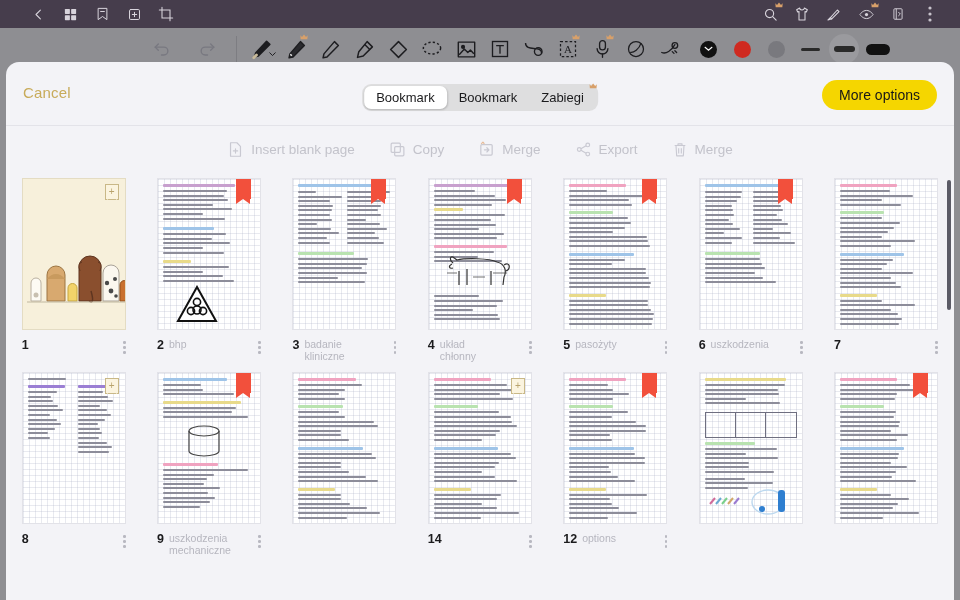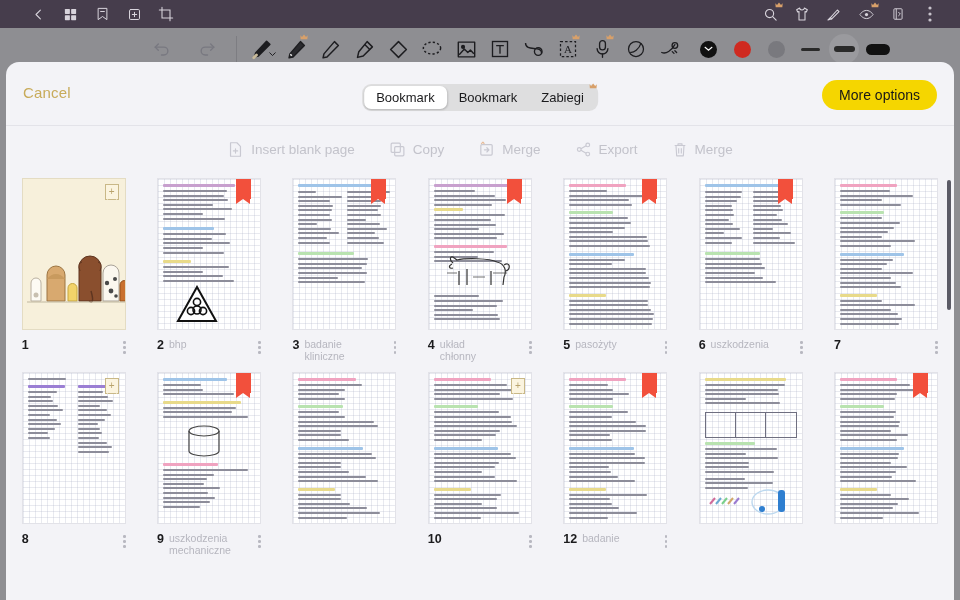--- a/index.html
+++ b/index.html
@@ -985,21 +985,21 @@
             <div class="ln" style="width:68.23637535073249%;margin-left:0px"></div>
             <div class="ln" style="width:52.5886464539326%;margin-left:0px"></div>
             <div class="ln" style="width:68.52617833627482%;margin-left:0px"></div>
             <div class="ln" style="width:92.95230101706284%;margin-left:0px"></div>
             <div class="ln" style="width:51.13963429107025%;margin-left:0px"></div>
           </div>
           <div class="bm-add">+</div>
         </div>
      <div class="caption">
        <div class="cap-left">
-         <span class="pnum">10</span>
+         <span class="pnum">14</span>
          <span class="ptitle"></span>
        </div>
        <span class="kebab">
             <i></i>
             <i></i>
             <i></i>
           </span>
      </div>
       </div>
       <div class="cell">
@@ -1036,21 +1036,21 @@
             <div class="ln" style="width:46.102827381475436%;margin-left:0px"></div>
             <div class="ln" style="width:54.144433642743024%;margin-left:0px"></div>
             <div class="ln" style="width:73.79258325303817%;margin-left:0px"></div>
             <div class="ln" style="width:41.92968071157884%;margin-left:0px"></div>
           </div>
           <div class="ribbon"></div>
         </div>
      <div class="caption">
        <div class="cap-left">
          <span class="pnum">12</span>
-         <span class="ptitle">badanie</span>
+         <span class="ptitle">options</span>
        </div>
        <span class="kebab">
             <i></i>
             <i></i>
             <i></i>
           </span>
      </div>
       </div>
       <div class="cell">
         <div class="thumb">

